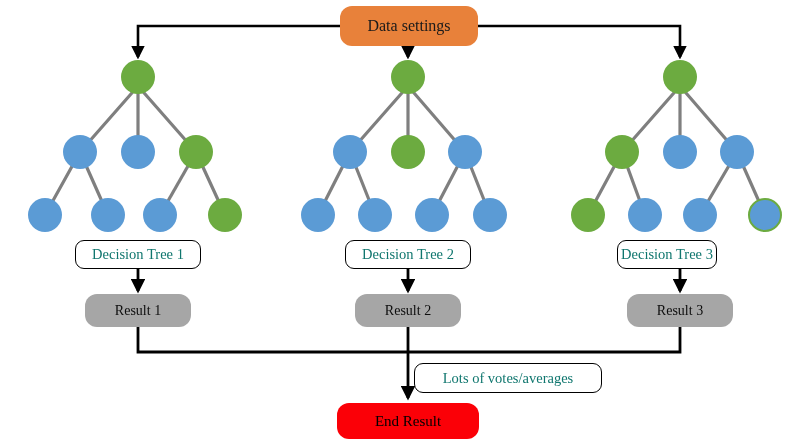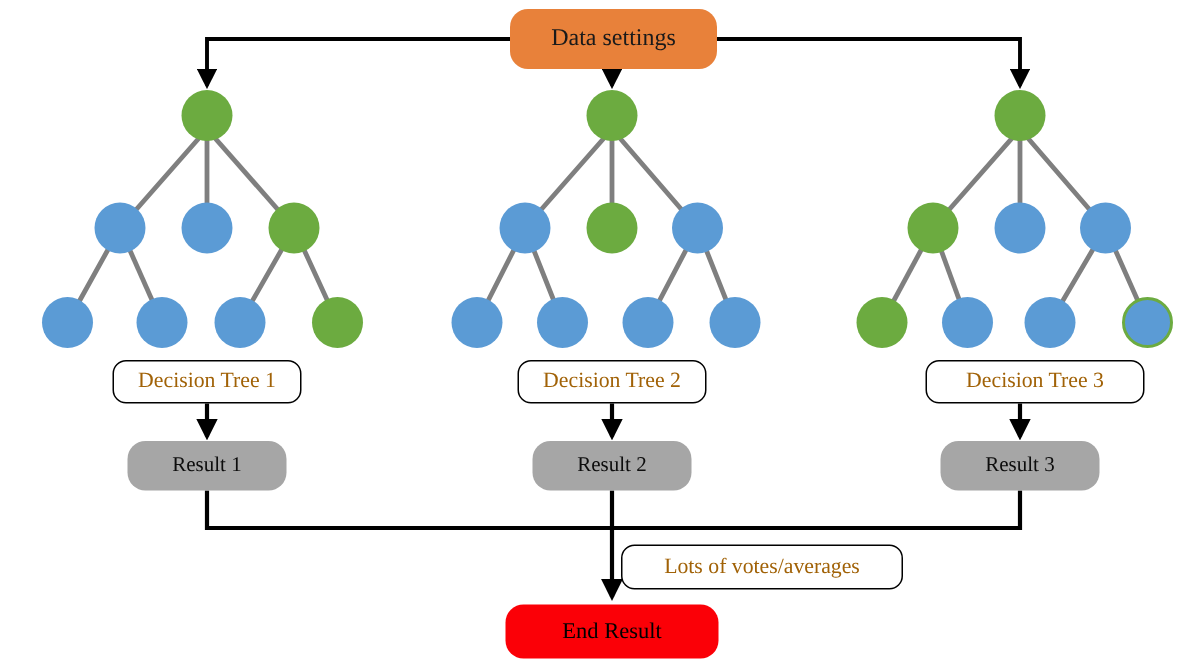--- a/index.html
+++ b/index.html
@@ -44,21 +44,21 @@
   }
   .box-data-settings {
     background: #e8813a;
     color: #1a1a1a;
     font-size: 16px;
   }
   .box-rounded {
     background: #ffffff;
     border: 1.6px solid #000000;
     border-radius: 9px;
-    color: #a16207;
+    color: #0f766e;
     font-size: 14.5px;
   }
   .box-result {
     background: #a6a6a6;
     color: #0d0d0d;
     font-size: 14px;
   }
   .box-end {
     background: #fb0007;
     color: #000000;
@@ -171,21 +171,21 @@
 
   <div class="node" style="left:605px; top:135px; width:34px; height:34px; background:#6cab40;"></div>
   <div class="node" style="left:663px; top:135px; width:34px; height:34px; background:#5b9bd5;"></div>
   <div class="node" style="left:720px; top:135px; width:34px; height:34px; background:#5b9bd5;"></div>
 
   <div class="node" style="left:571px; top:198px; width:34px; height:34px; background:#6cab40;"></div>
   <div class="node" style="left:628px; top:198px; width:34px; height:34px; background:#5b9bd5;"></div>
   <div class="node" style="left:683px; top:198px; width:34px; height:34px; background:#5b9bd5;"></div>
   <div class="node" style="left:748px; top:198px; width:34px; height:34px; background:#5b9bd5; border:2px solid #6cab40;"></div>
 
-  <div class="box box-rounded" style="left:617px; top:240px; width:146px; height:29px;">
+  <div class="box box-rounded" style="left:617px; top:240px; width:100px; height:29px;">
     <span>Decision Tree 3</span>
   </div>
 
   <div class="box box-result" style="left:627px; top:294px; width:106px; height:33px;">
     <span>Result 3</span>
   </div>
 
   <div class="box box-rounded" style="left:414px; top:363px; width:188px; height:30px;">
     <span>Lots of votes/averages</span>
   </div>

